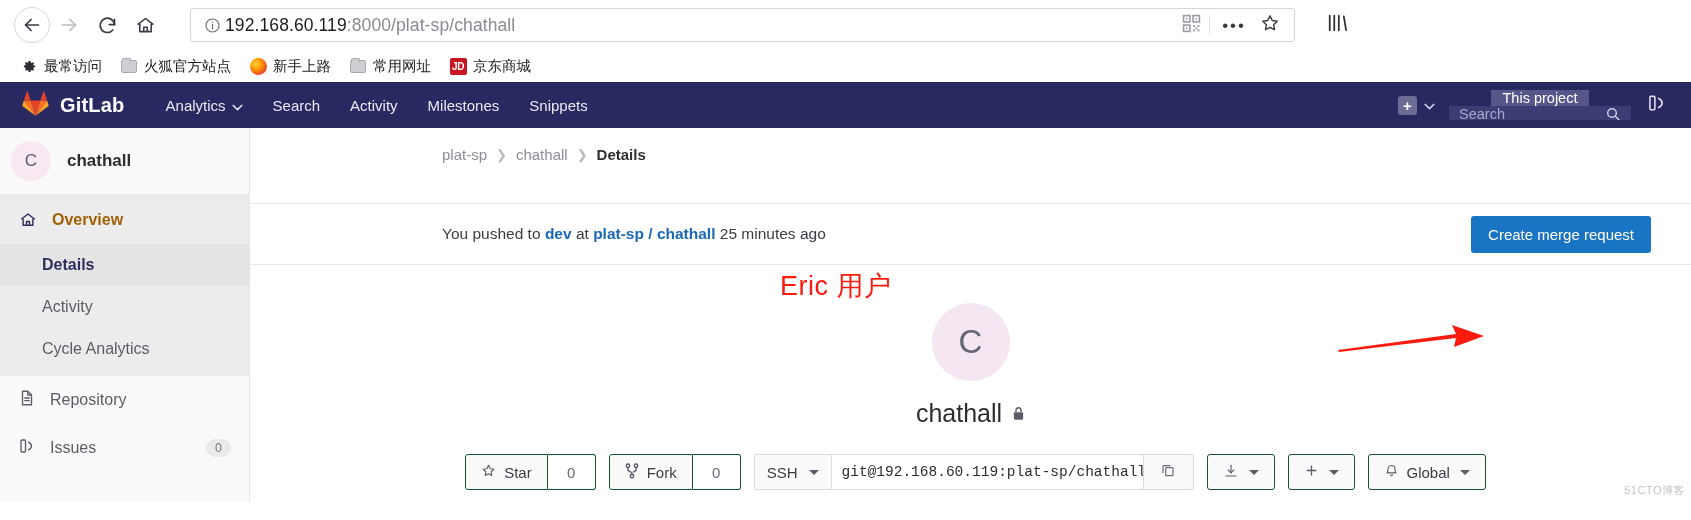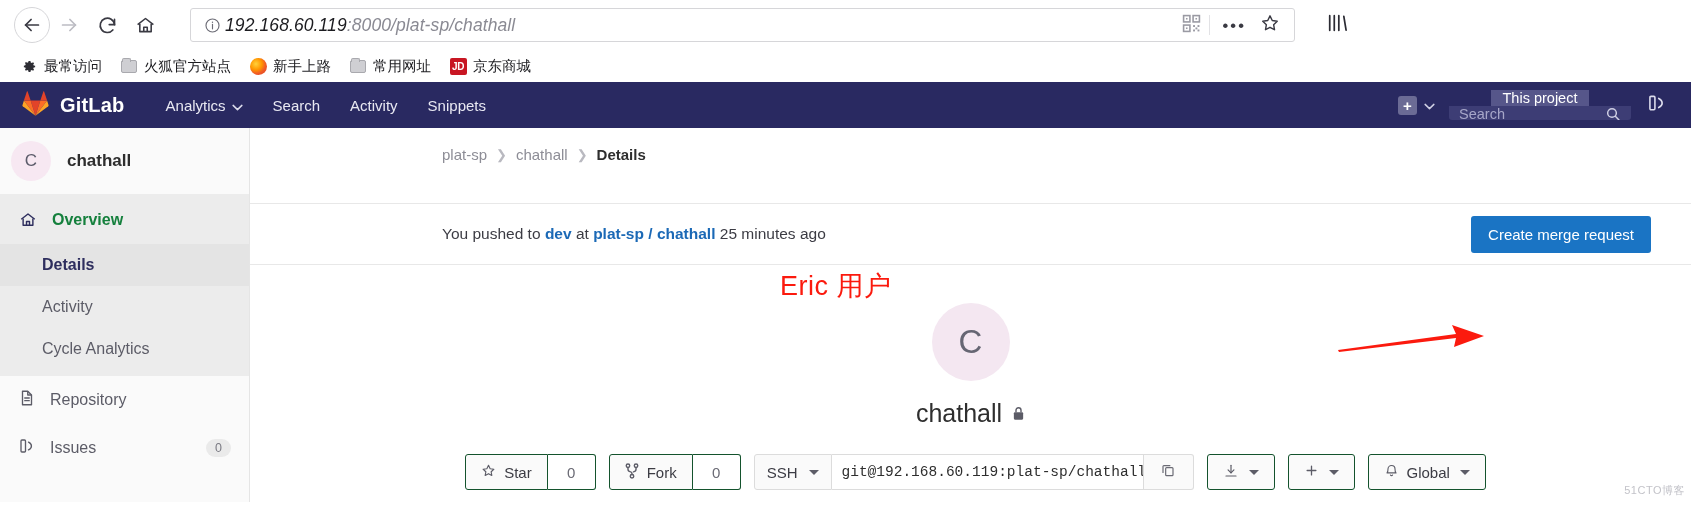--- a/index.html
+++ b/index.html
@@ -27,21 +27,20 @@
   }
   .nav-btn.fwd { color:#b9b9c0; }
   .nav-btn svg { display:block; }
 
   .urlbar {
     flex:1 1 auto; margin:0 10px 0 26px;
     height:34px; background:#fff;
     border:1px solid #d6d6d9; border-radius:3px;
     display:flex; align-items:center; padding:0 8px;
     max-width:1105px;
-    font-style:italic;
   }
   .urlbar .info-icon { width:26px; display:flex; justify-content:center; color:#6b6b75; }
   .url-text { font-size:17.5px; color:#1c1c20; letter-spacing:.1px; white-space:nowrap; }
   .url-text .dim { color:#8a8a93; }
   .urlbar .spacer { flex:1 1 auto; }
   .urlbar .qr { color:#8b8b95; padding:0 8px; }
   .urlbar .divider { width:1px; height:20px; background:#e2e2e5; }
   .urlbar .dots { color:#3a3a43; padding:0 12px; font-size:17px; letter-spacing:2px; line-height:1;}
   .urlbar .star { color:#3a3a43; padding:0 6px 0 2px; }
   .lib-icon { width:44px; display:flex; align-items:center; justify-content:center; color:#2b2b33; margin-left:10px;}
@@ -100,21 +99,21 @@
     width:40px;height:40px;border-radius:50%;background:#f7e8f2;color:#5c5c6b;
     display:flex;align-items:center;justify-content:center;font-size:17px;
   }
   .proj-name { font-size:17px; font-weight:600; color:#2e2e2e; }
 
   .nav-group { background:#ececec; padding:2px 0 6px; }
   .side-item {
     height:48px; display:flex; align-items:center; gap:14px;
     padding-left:18px; font-size:16px; color:#5c5c67;
   }
-  .side-item.top { color:#15803d; font-weight:600; }
+  .side-item.top { color:#a16207; font-weight:600; }
   .side-item.sub { padding-left:42px; height:42px; }
   .side-item.active { background:#e4e4e4; color:#2e2e5e; font-weight:600; }
   .side-item .ico { width:20px; display:flex; align-items:center; justify-content:center; color:#5c5c67;}
   .side-item.top .ico { color:#2e2e5e; }
   .plain-item { height:48px; display:flex; align-items:center; gap:14px; padding:0 18px; font-size:16px; color:#5c5c67;}
   .badge { margin-left:auto; background:#eaeaea; color:#7a7a83; border-radius:10px; font-size:12.5px; padding:2px 9px;}
 
   .content { flex:1 1 auto; position:relative; background:#fff; }
   .breadcrumb {
     padding:18px 0 0 192px; font-size:15px; color:#8d8d96; display:flex; align-items:center; gap:9px;
@@ -319,20 +318,23 @@
           </svg>
       </span>
     </div>
     <div class="gl-link">
         <span>Search</span>
       </div>
     <div class="gl-link">
         <span>Activity</span>
       </div>
     <div class="gl-link">
+        <span>Milestones</span>
+      </div>
+    <div class="gl-link">
         <span>Snippets</span>
       </div>
   </div>
 
   <div class="gl-right">
     <div class="plus-box">
       <span class="plus-sq">+</span>
       <span>
         <svg width="11" height="7" viewBox="0 0 12 8" fill="none" stroke="#cfcfe4" stroke-width="1.7" stroke-linecap="round" stroke-linejoin="round">
             <path d="M1 1.6l5 4.8 5-4.8"></path>

